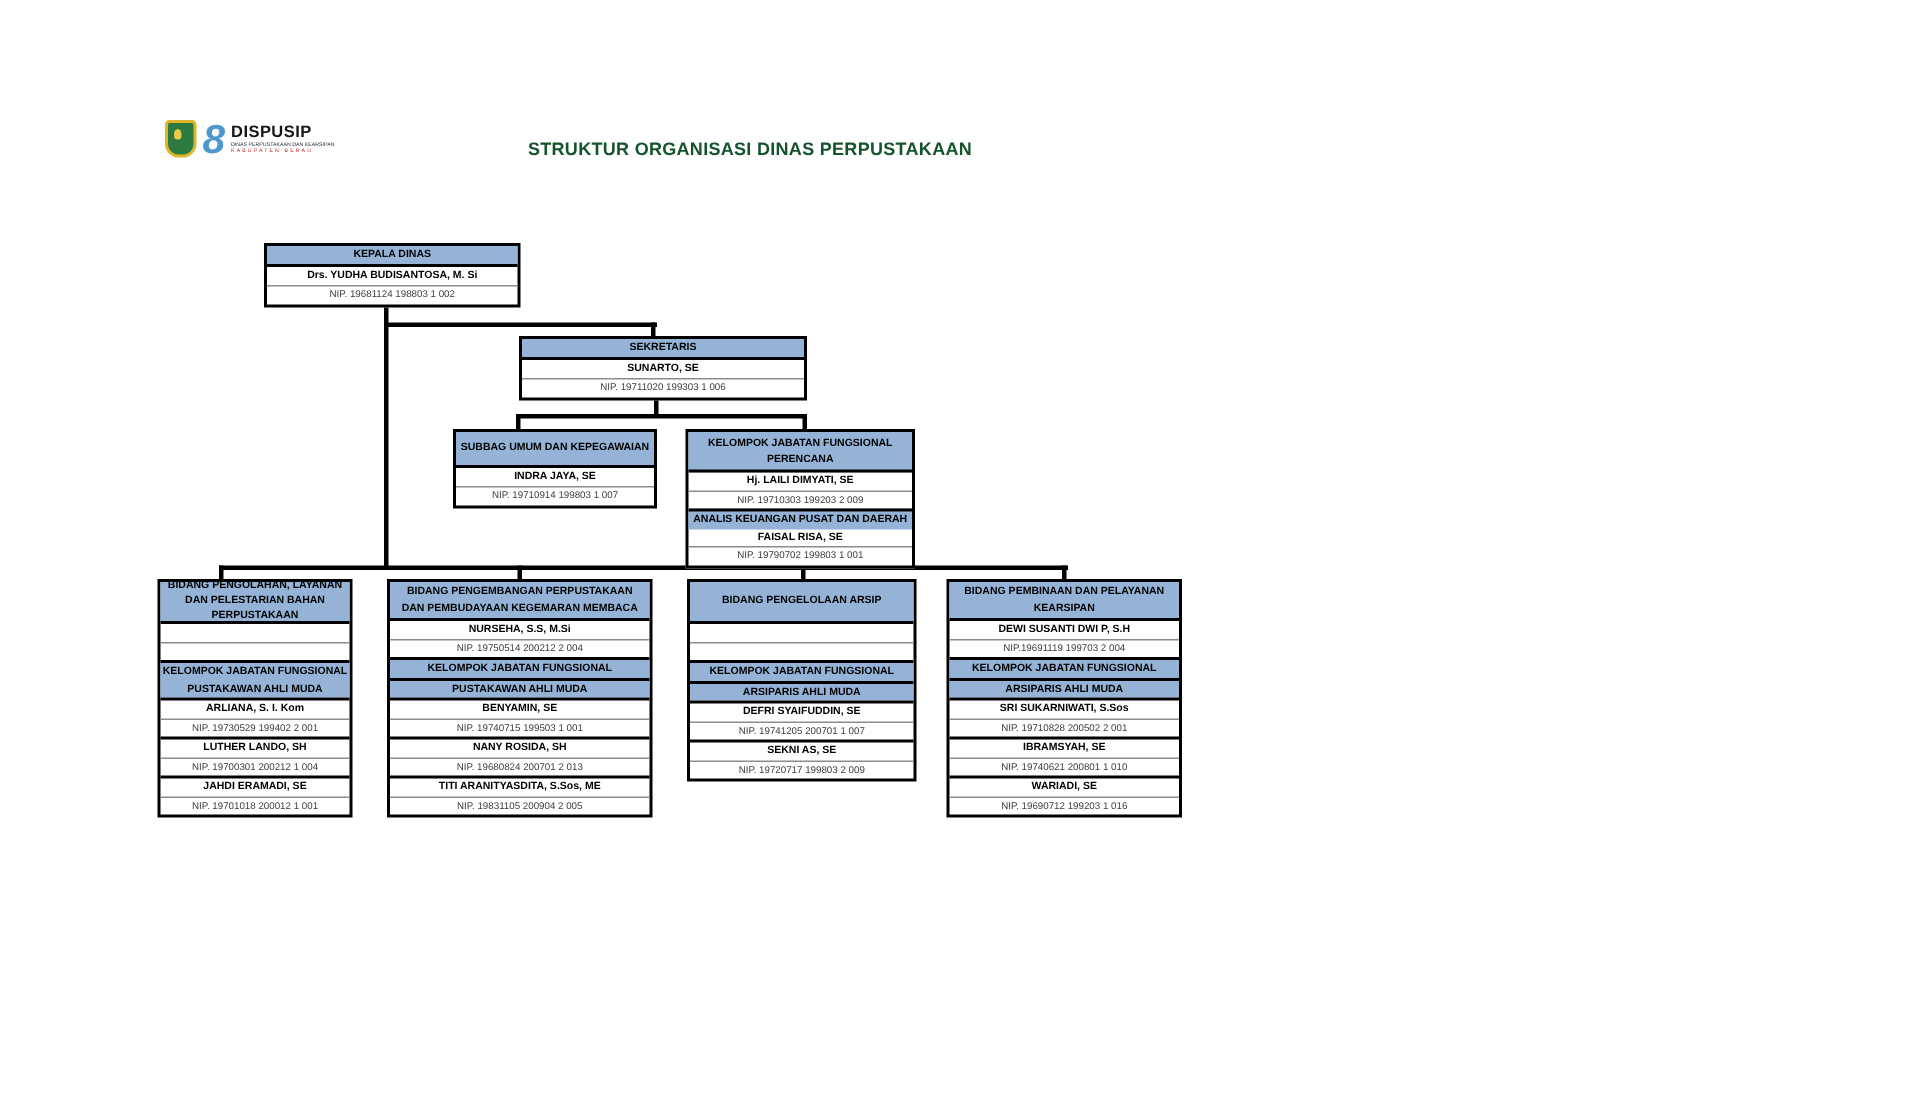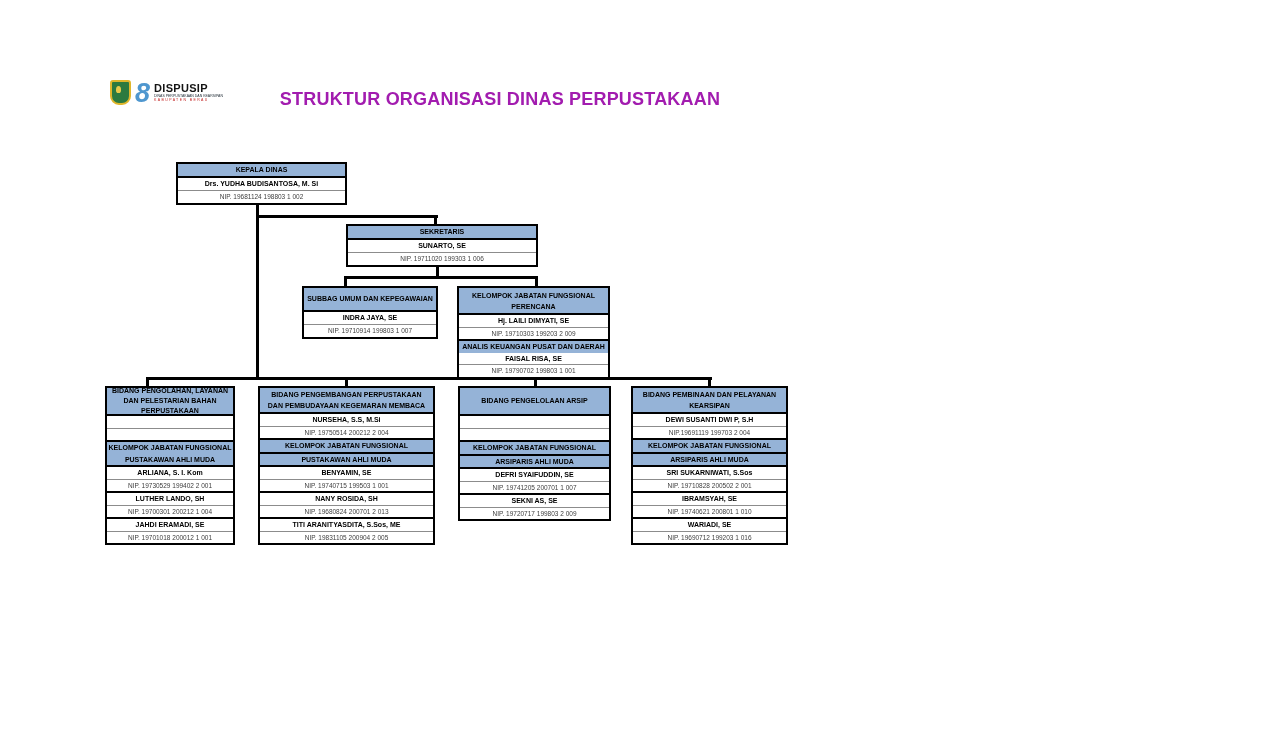--- a/index.html
+++ b/index.html
@@ -1,20 +1,20 @@
 <!DOCTYPE html>
 <html><head>
 <meta charset="utf-8">
 <style>
   html,body{margin:0;padding:0;background:#fff;}
   #canvas{position:relative;width:1280px;height:730px;background:#ffffff;overflow:hidden;
           font-family:"Liberation Sans",sans-serif;color:#000;}
   
   .title{position:absolute;left:250px;top:88px;width:500px;text-align:center;
-         font-size:18px;font-weight:bold;line-height:22px;letter-spacing:.2px;color:#a21caf;}
+         font-size:12px;font-weight:bold;line-height:22px;letter-spacing:.2px;color:#14532d;}
   
   .logo{position:absolute;left:110px;top:80px;display:flex;align-items:flex-start;gap:4px;}
   .shield{width:17px;height:21px;background:#2c7a3f;border:2px solid #dfb62b;
           border-radius:3px 3px 9px 9px;position:relative;}
   .shield i{position:absolute;left:4px;top:4px;width:5px;height:7px;background:#e8c94a;border-radius:50% 50% 40% 40%;}
   .eight{font-size:27px;line-height:25px;font-weight:bold;font-style:italic;color:#4f97cf;margin-top:1px;}
   .logo-text{margin-top:3px;}
   .acronym{font-size:11px;font-weight:800;letter-spacing:.3px;color:#141414;line-height:11px;}
   .tagline{font-size:3.5px;color:#25303a;line-height:4px;white-space:nowrap;}
   .region{font-size:3.5px;color:#c22222;letter-spacing:1.4px;line-height:5px;white-space:nowrap;}

